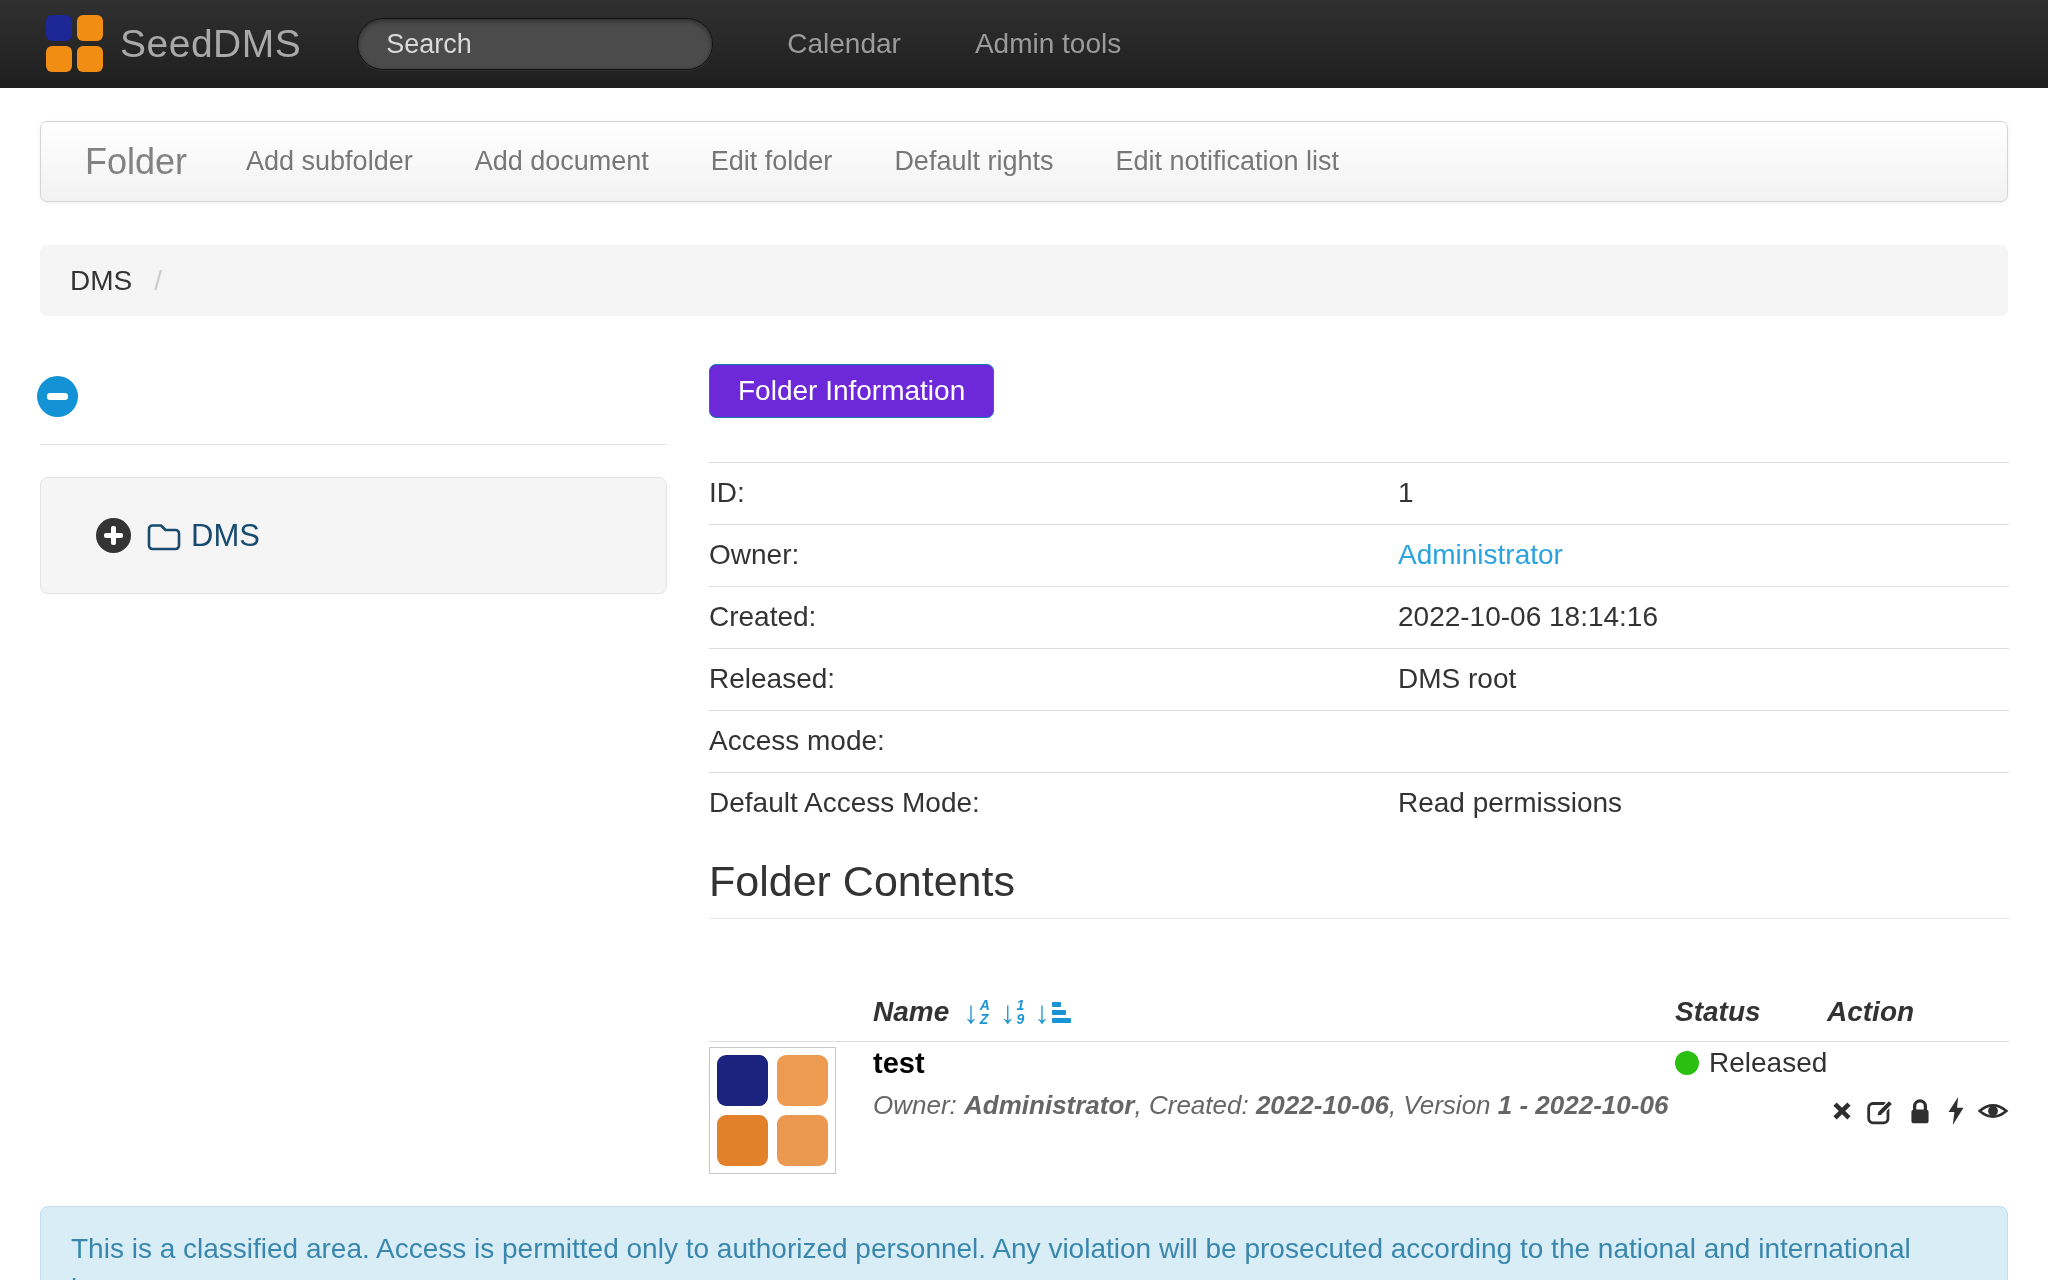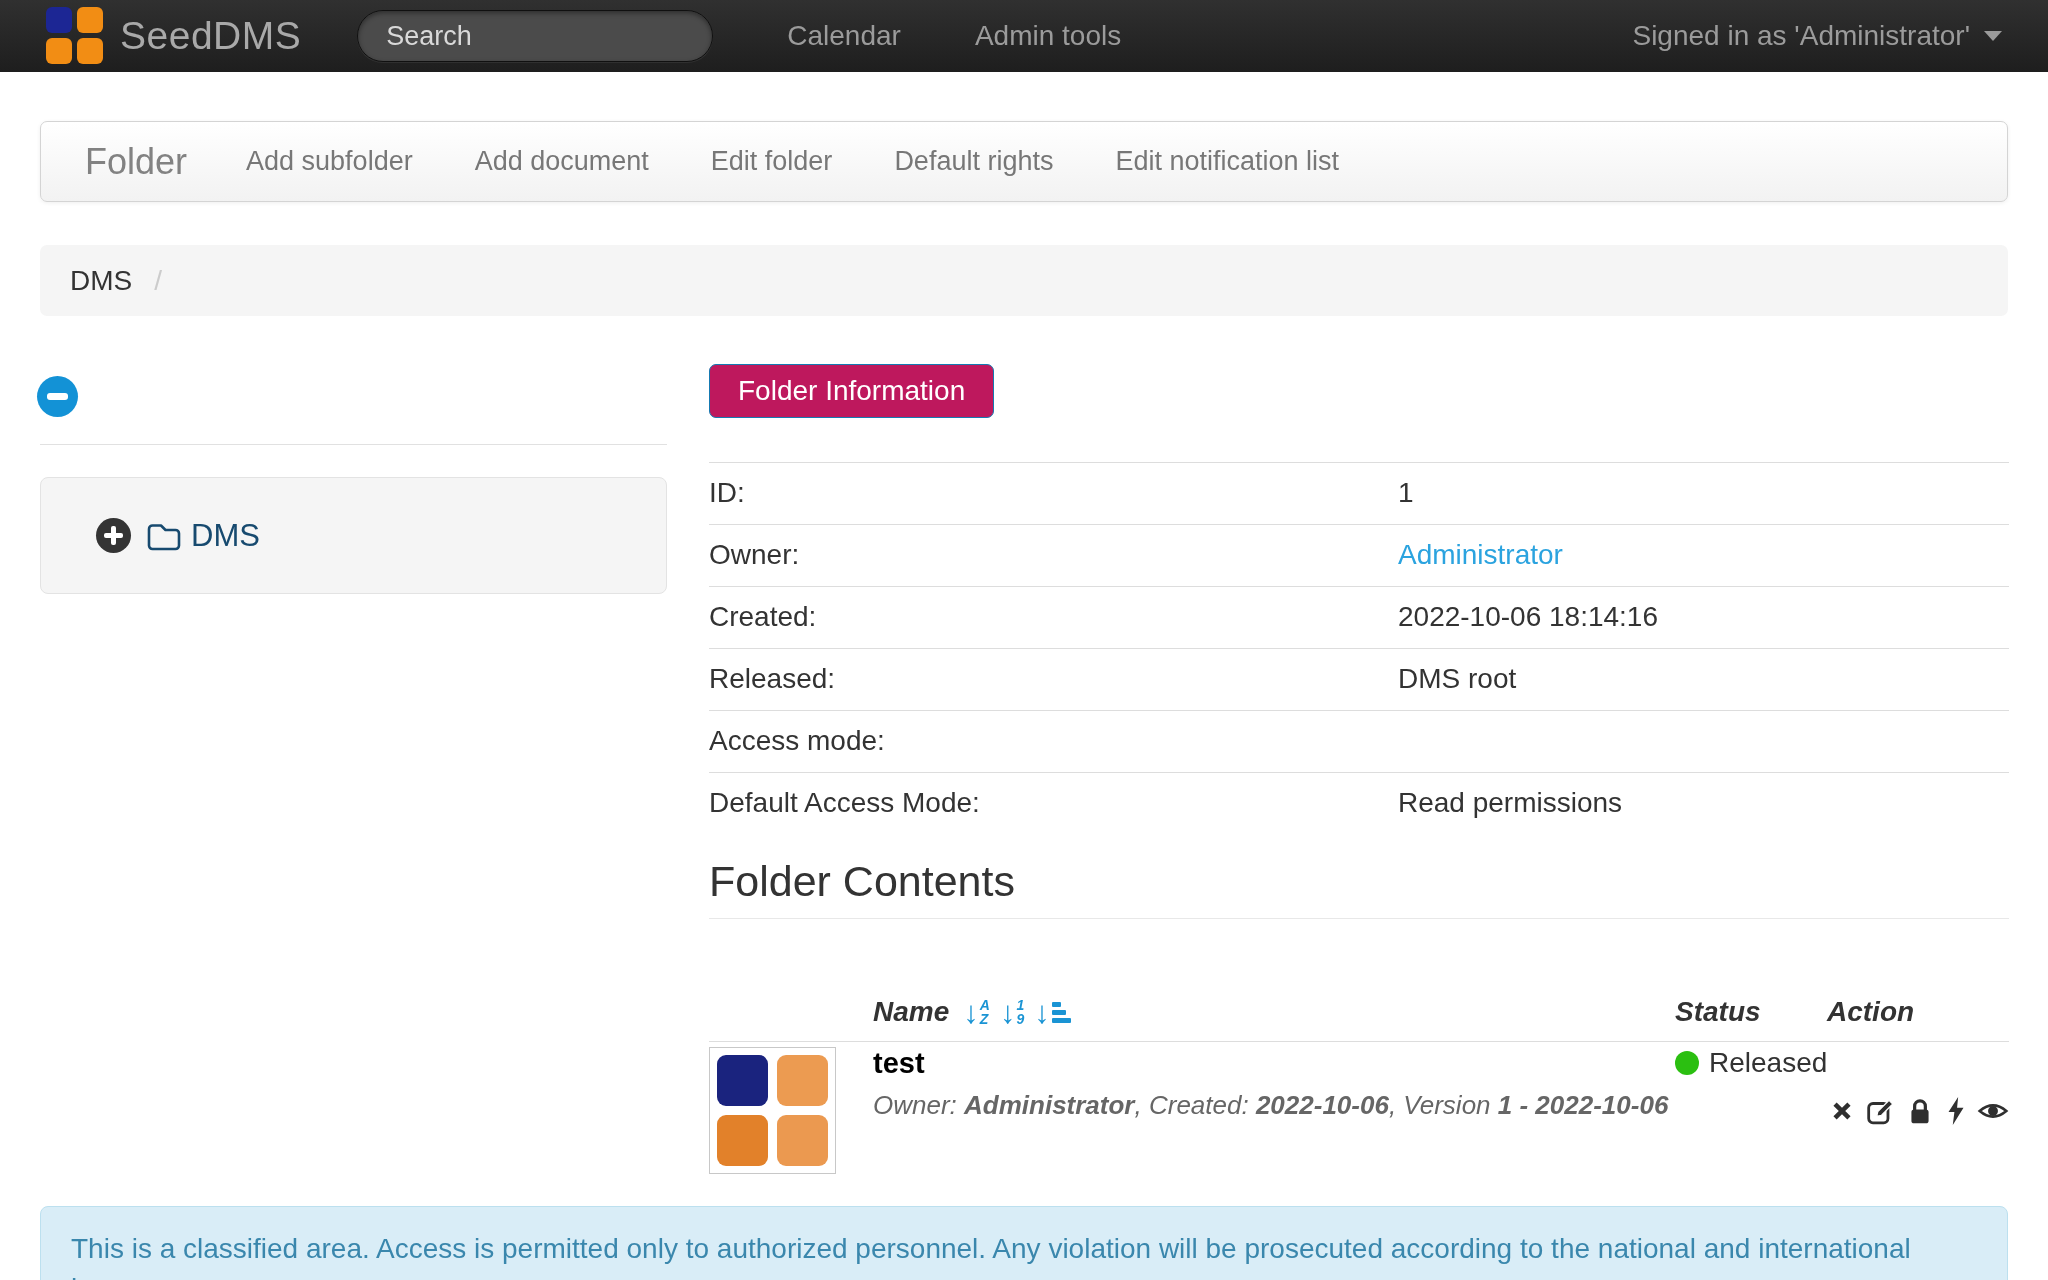--- a/index.html
+++ b/index.html
@@ -1,20 +1,20 @@
 <!DOCTYPE html>
 <html><head>
 <meta charset="utf-8">
 <style>
   * { margin:0; padding:0; box-sizing:border-box; }
   html,body { width:2048px; height:1280px; overflow:hidden; background:#fff;
     font-family:"Liberation Sans", sans-serif; }
 
   
-  .navbar { position:absolute; top:0; left:0; width:2048px; height:72px;
+  .navbar { position:absolute; top:0; left:0; width:2048px; height:88px;
     background:linear-gradient(#303030,#1e1e1e); display:flex; align-items:center;
     padding:0 46px; }
   .logo { width:58px; height:58px; display:grid; grid-template-columns:26px 26px;
     grid-template-rows:26px 26px; gap:5px; margin-right:16px; }
   .logo div { border-radius:6px; }
   .logo .sq-tl { background:#1c2694; }
   .logo .sq-tr, .logo .sq-bl, .logo .sq-br { background:#f28d14; }
   .brand { color:#a9a9a9; font-size:39px; letter-spacing:.5px; text-decoration:none; }
   .searchpill { margin-left:56px; width:356px; height:52px; border-radius:26px;
     background:#4b4b4b; border:1px solid #101010;
@@ -59,21 +59,21 @@
     width:19px; height:5px; border-radius:2px; background:#fff; }
   .expand-btn::after { content:""; position:absolute; left:15px; top:8px;
     width:5px; height:19px; border-radius:2px; background:#fff; }
   .tree-link { display:flex; align-items:center; margin-left:14px;
     text-decoration:none; color:#174a6f; font-size:31px; }
   .tree-link svg { margin-right:8px; }
 
   
   .rightcol { position:absolute; left:709px; top:0; width:1300px; height:1280px; }
   .btn-primary { position:absolute; left:0; top:364px; height:54px;
-    background:#be185d; color:#fff; border:1px solid #157ab2; border-radius:7px;
+    background:#6d28d9; color:#fff; border:1px solid #157ab2; border-radius:7px;
     font-size:28px; padding:0 28px; font-family:"Liberation Sans",sans-serif; cursor:pointer; }
 
   .info-table { position:absolute; left:0; top:462px; width:1300px; }
   .info-row { display:grid; grid-template-columns:53% 47%; border-top:1px solid #ddd;
     padding:14px 0 15px; font-size:28px; color:#333; }
   .info-row .val a { color:#2ba3df; text-decoration:none; }
 
   .contents-heading { position:absolute; left:0; top:857px; width:1300px;
     font-size:43px; font-weight:400; color:#333; padding-bottom:12px;
     border-bottom:1px solid #e8e8e8; }
@@ -128,24 +128,20 @@
   <div class="logo">
     <div class="sq-tl"></div>
     <div class="sq-tr"></div>
     <div class="sq-bl"></div>
     <div class="sq-br"></div>
   </div>
   <a class="brand" href="#">SeedDMS</a>
   <input class="searchpill" type="text" placeholder="Search" style="">
   <a class="navlink" href="#">Calendar</a>
   <a class="navlink" href="#">Admin tools</a>
-  <div class="usermenu">
-    <span>Signed in as 'Administrator'</span>
-    <span class="caret"></span>
-  </div>
 </div>
 
 <div class="toolbar">
   <a class="toolbar-brand" href="#">Folder</a>
   <a class="toolbar-item" href="#">Add subfolder</a>
   <a class="toolbar-item" href="#">Add document</a>
   <a class="toolbar-item" href="#">Edit folder</a>
   <a class="toolbar-item" href="#">Default rights</a>
   <a class="toolbar-item" href="#">Edit notification list</a>
 </div>

